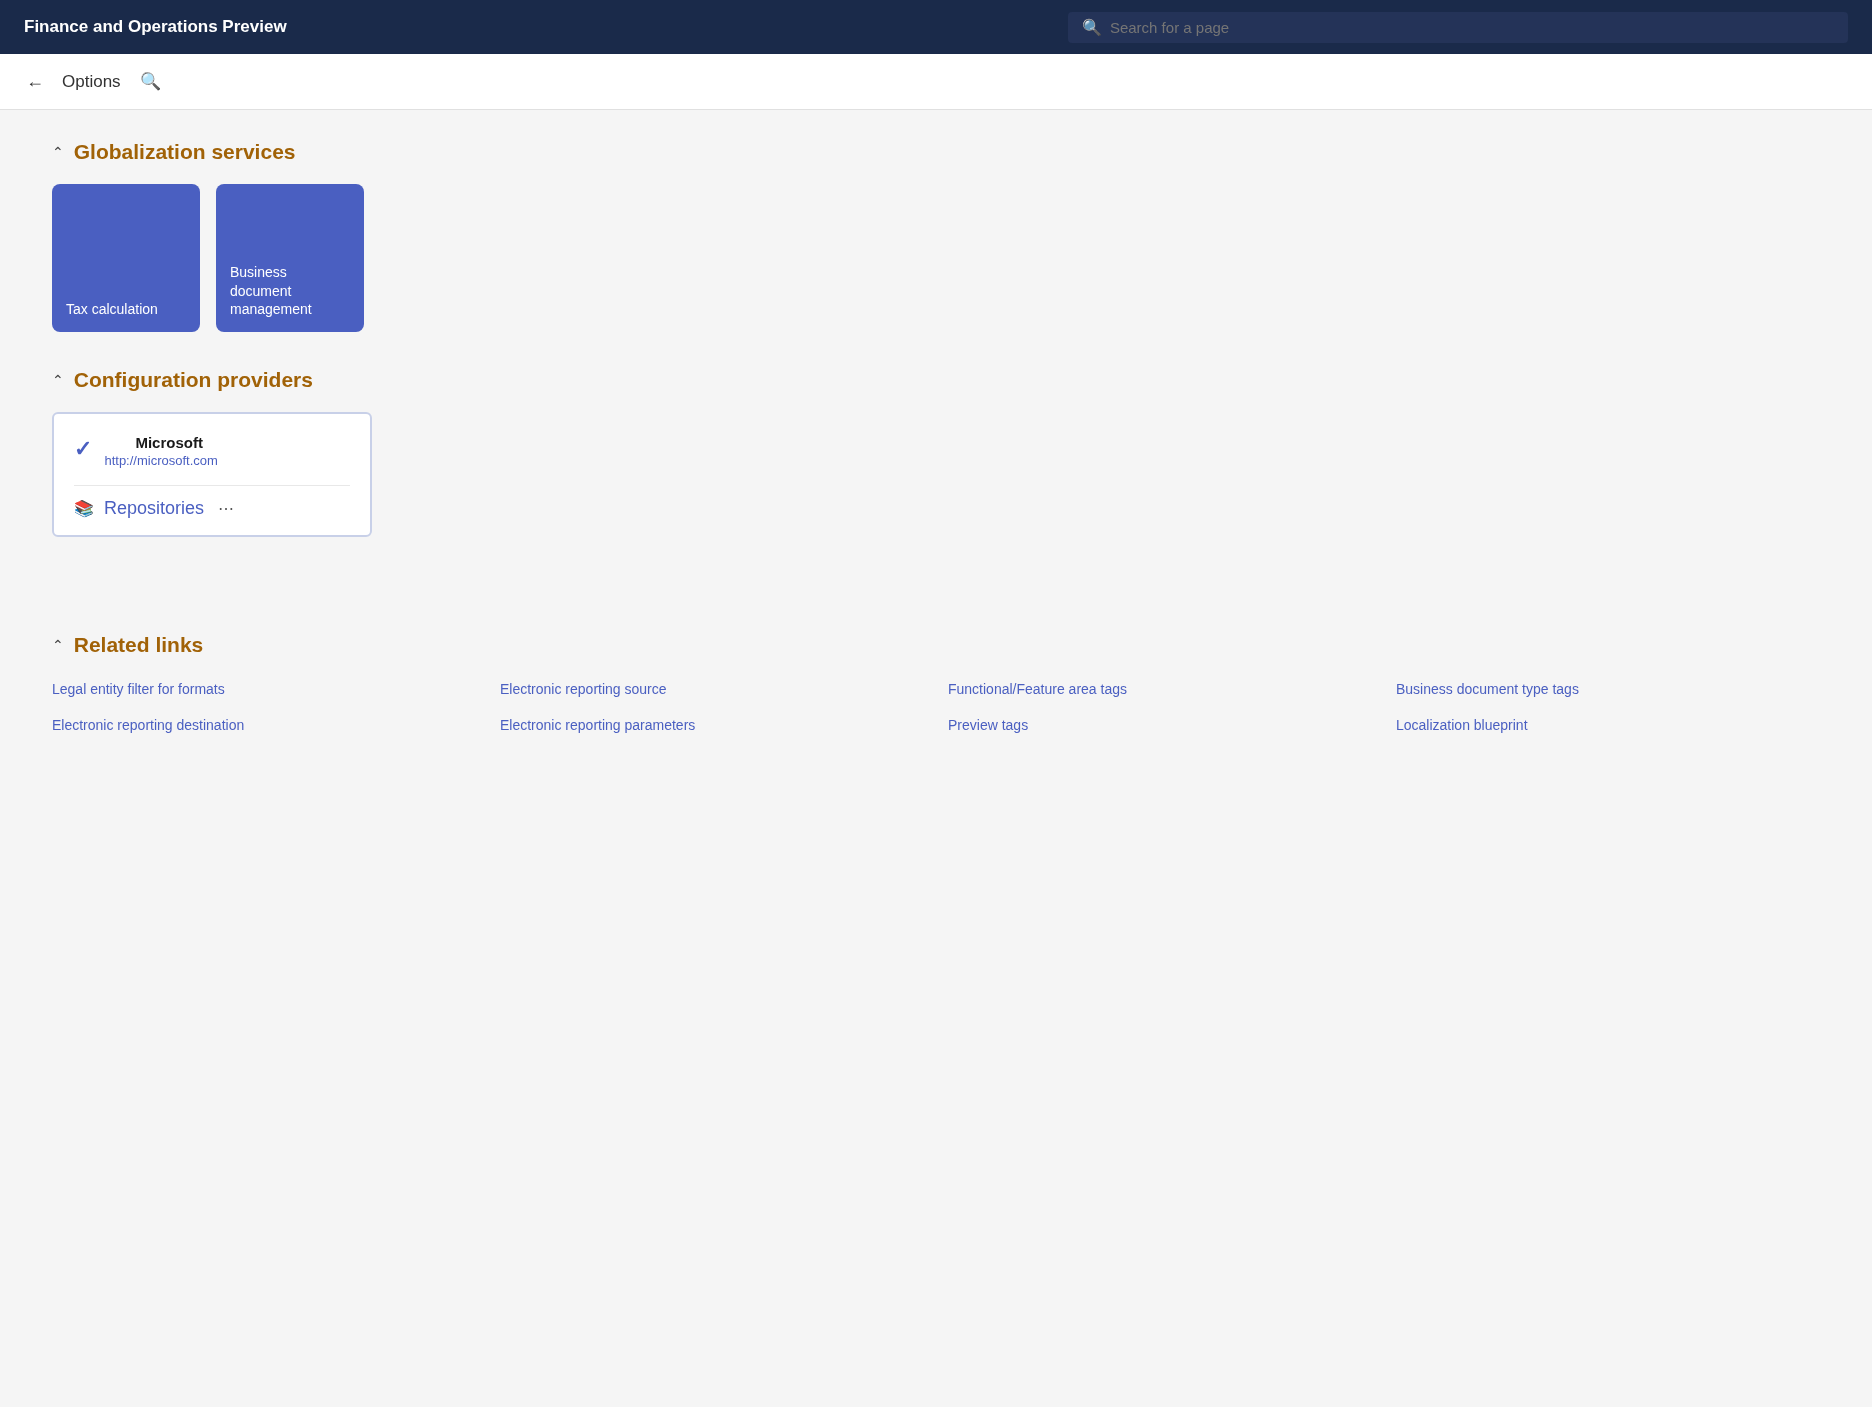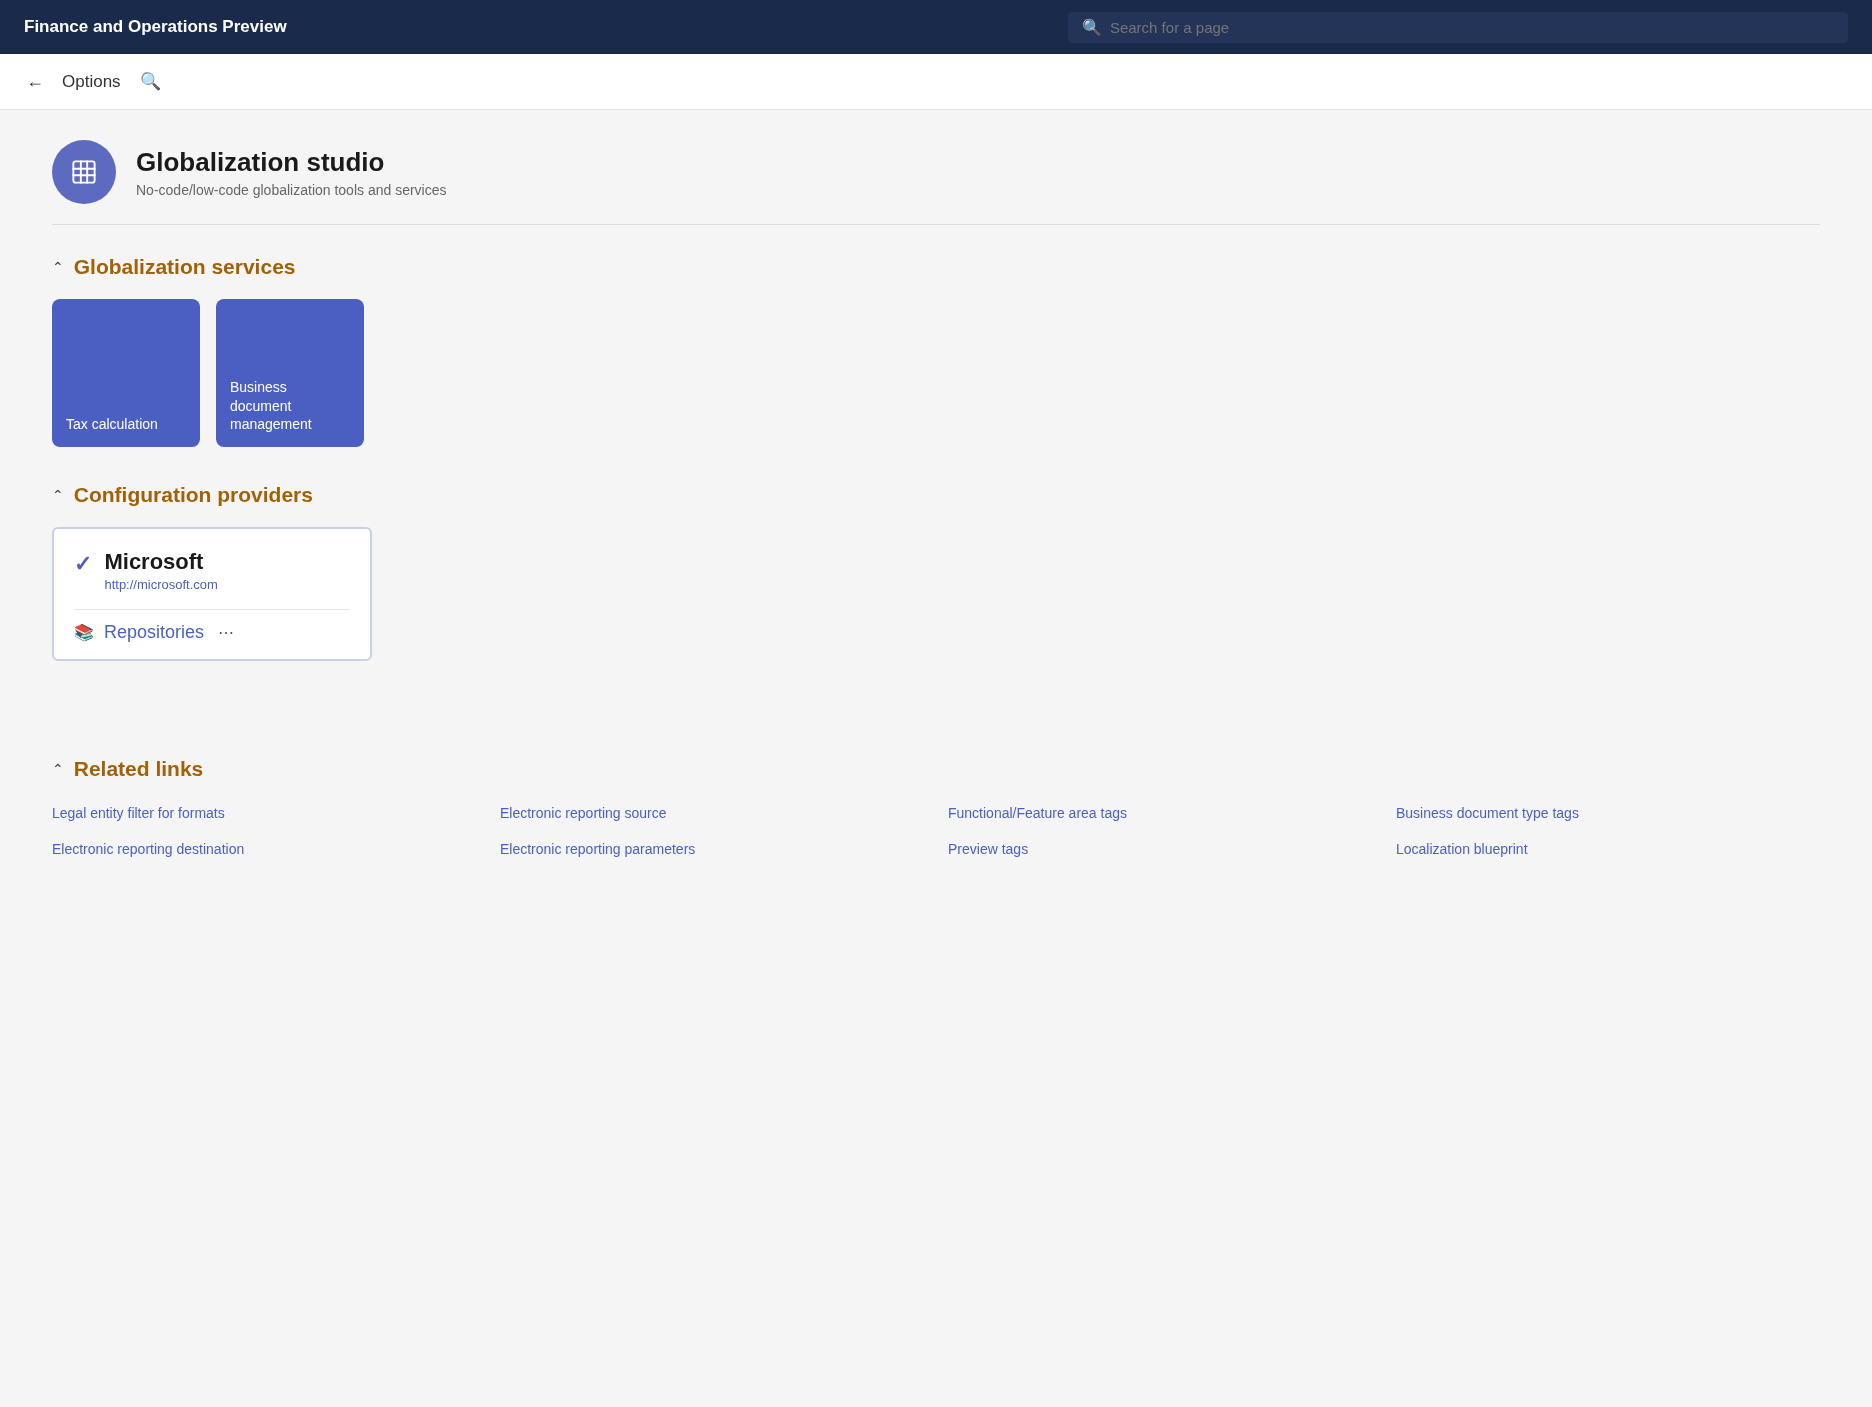--- a/index.html
+++ b/index.html
@@ -186,23 +186,24 @@
       gap: 12px;
       margin-bottom: 16px;
     }
     .provider-check {
       color: #4a5fc1;
       font-size: 22px;
       margin-top: 2px;
       font-weight: 700;
     }
     .provider-info h3 {
-      font-size: 22px;
+      font-size: 15px;
       font-weight: 700;
       color: #1a1a1a;
+      margin-left: 31px;
     }
     .provider-info a {
       font-size: 13px;
       color: #4a5fc1;
       text-decoration: none;
     }
     .provider-footer {
       display: flex;
       align-items: center;
       gap: 10px;
@@ -257,32 +258,20 @@
 </nav>
 
 <div class="secondary-nav">
   <button class="back-btn">←</button>
   <span class="options-label">Options</span>
   <button class="search-btn-small">🔍</button>
 </div>
 
 <main class="main-content">
 
-  <div class="page-header">
-    <div class="page-icon">
-      <svg viewBox="0 0 32 32">
-        <rect x="6" y="6" width="20" height="20" rx="2" stroke-linejoin="round"></rect>
-        <path d="M6 13h20M6 19h20M13 6v20M19 6v20" stroke-linecap="round"></path>
-      </svg>
-    </div>
-    <div class="page-header-text">
-      <h1>Globalization studio</h1>
-      <p>No-code/low-code globalization tools and services</p>
-    </div>
-  </div>
 
   <div class="section">
     <div class="section-header">
       <span class="chevron">⌃</span>
       <span class="section-title">Globalization services</span>
     </div>
     <div class="tiles-row">
       <div class="service-tile">
         <span class="tile-label">Tax calculation</span>
       </div>

